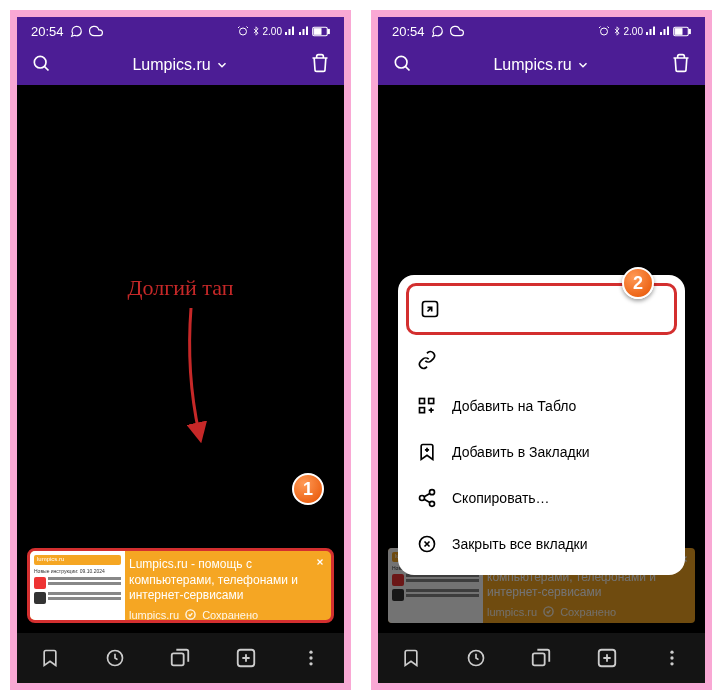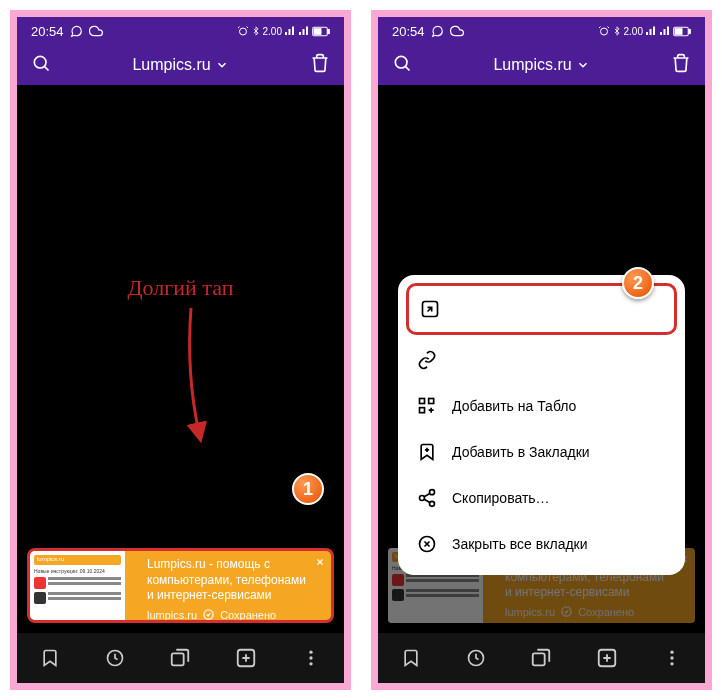--- a/index.html
+++ b/index.html
@@ -16,21 +16,21 @@
   .arrow { position:absolute; top:218px; left:164px; }
   .tab-card { position:absolute; bottom:10px; left:10px; right:10px; height:75px; background:#f5a623; border-radius:4px; display:flex; overflow:hidden; }
   .tab-card.highlighted { border:3px solid #d32f2f; border-radius:8px; }
   .tab-card.dimmed { opacity:0.45; }
   .tab-thumb { width:95px; height:100%; background:#fff; position:relative; padding:4px; }
   .tab-thumb-header { height:10px; background:#f5a623; border-radius:2px; font-size:6px; color:#fff; padding:1px 3px; }
   .tab-thumb-row { display:flex; gap:2px; margin-top:3px; }
   .tab-thumb-ico { width:12px; height:12px; background:#e33; border-radius:2px; }
   .tab-thumb-txt { flex:1; }
   .tab-thumb-txt div { height:3px; background:#888; margin-bottom:2px; }
-  .tab-info { flex:1; padding:6px 22px; color:#fff; position:relative; }
+  .tab-info { flex:1; padding:6px 4px; color:#fff; position:relative; }
   .tab-title { font-size:12px; line-height:1.3; }
   .tab-sub { font-size:11px; opacity:0.9; margin-top:5px; display:flex; align-items:center; gap:6px; }
   .tab-close { position:absolute; top:3px; right:3px; width:16px; height:16px; border-radius:50%; display:flex; align-items:center; justify-content:center; color:#fff; font-size:13px; }
   .badge { position:absolute; width:32px; height:32px; border-radius:50%; background:radial-gradient(circle at 35% 30%, #ff9955, #e65100); border:2px solid #fff; box-shadow:0 2px 4px rgba(0,0,0,.4); color:#fff; font-size:18px; font-weight:bold; display:flex; align-items:center; justify-content:center; z-index:50; }
   .badge-1 { bottom:128px; right:20px; }
   .badge-2 { top:-19px; right:20px; }
   .bottombar { position:absolute; bottom:0; left:0; right:0; height:50px; background:#141414; display:flex; align-items:center; justify-content:space-around; color:#ccc; }
   .bottombar .btn { width:30px; height:30px; display:flex; align-items:center; justify-content:center; }
   .context-menu { position:absolute; top:190px; left:20px; right:20px; background:#fff; border-radius:16px; padding:8px; z-index:10; }
   .menu-item { display:flex; align-items:center; gap:14px; padding:12px 10px; font-size:14px; color:#000; }

